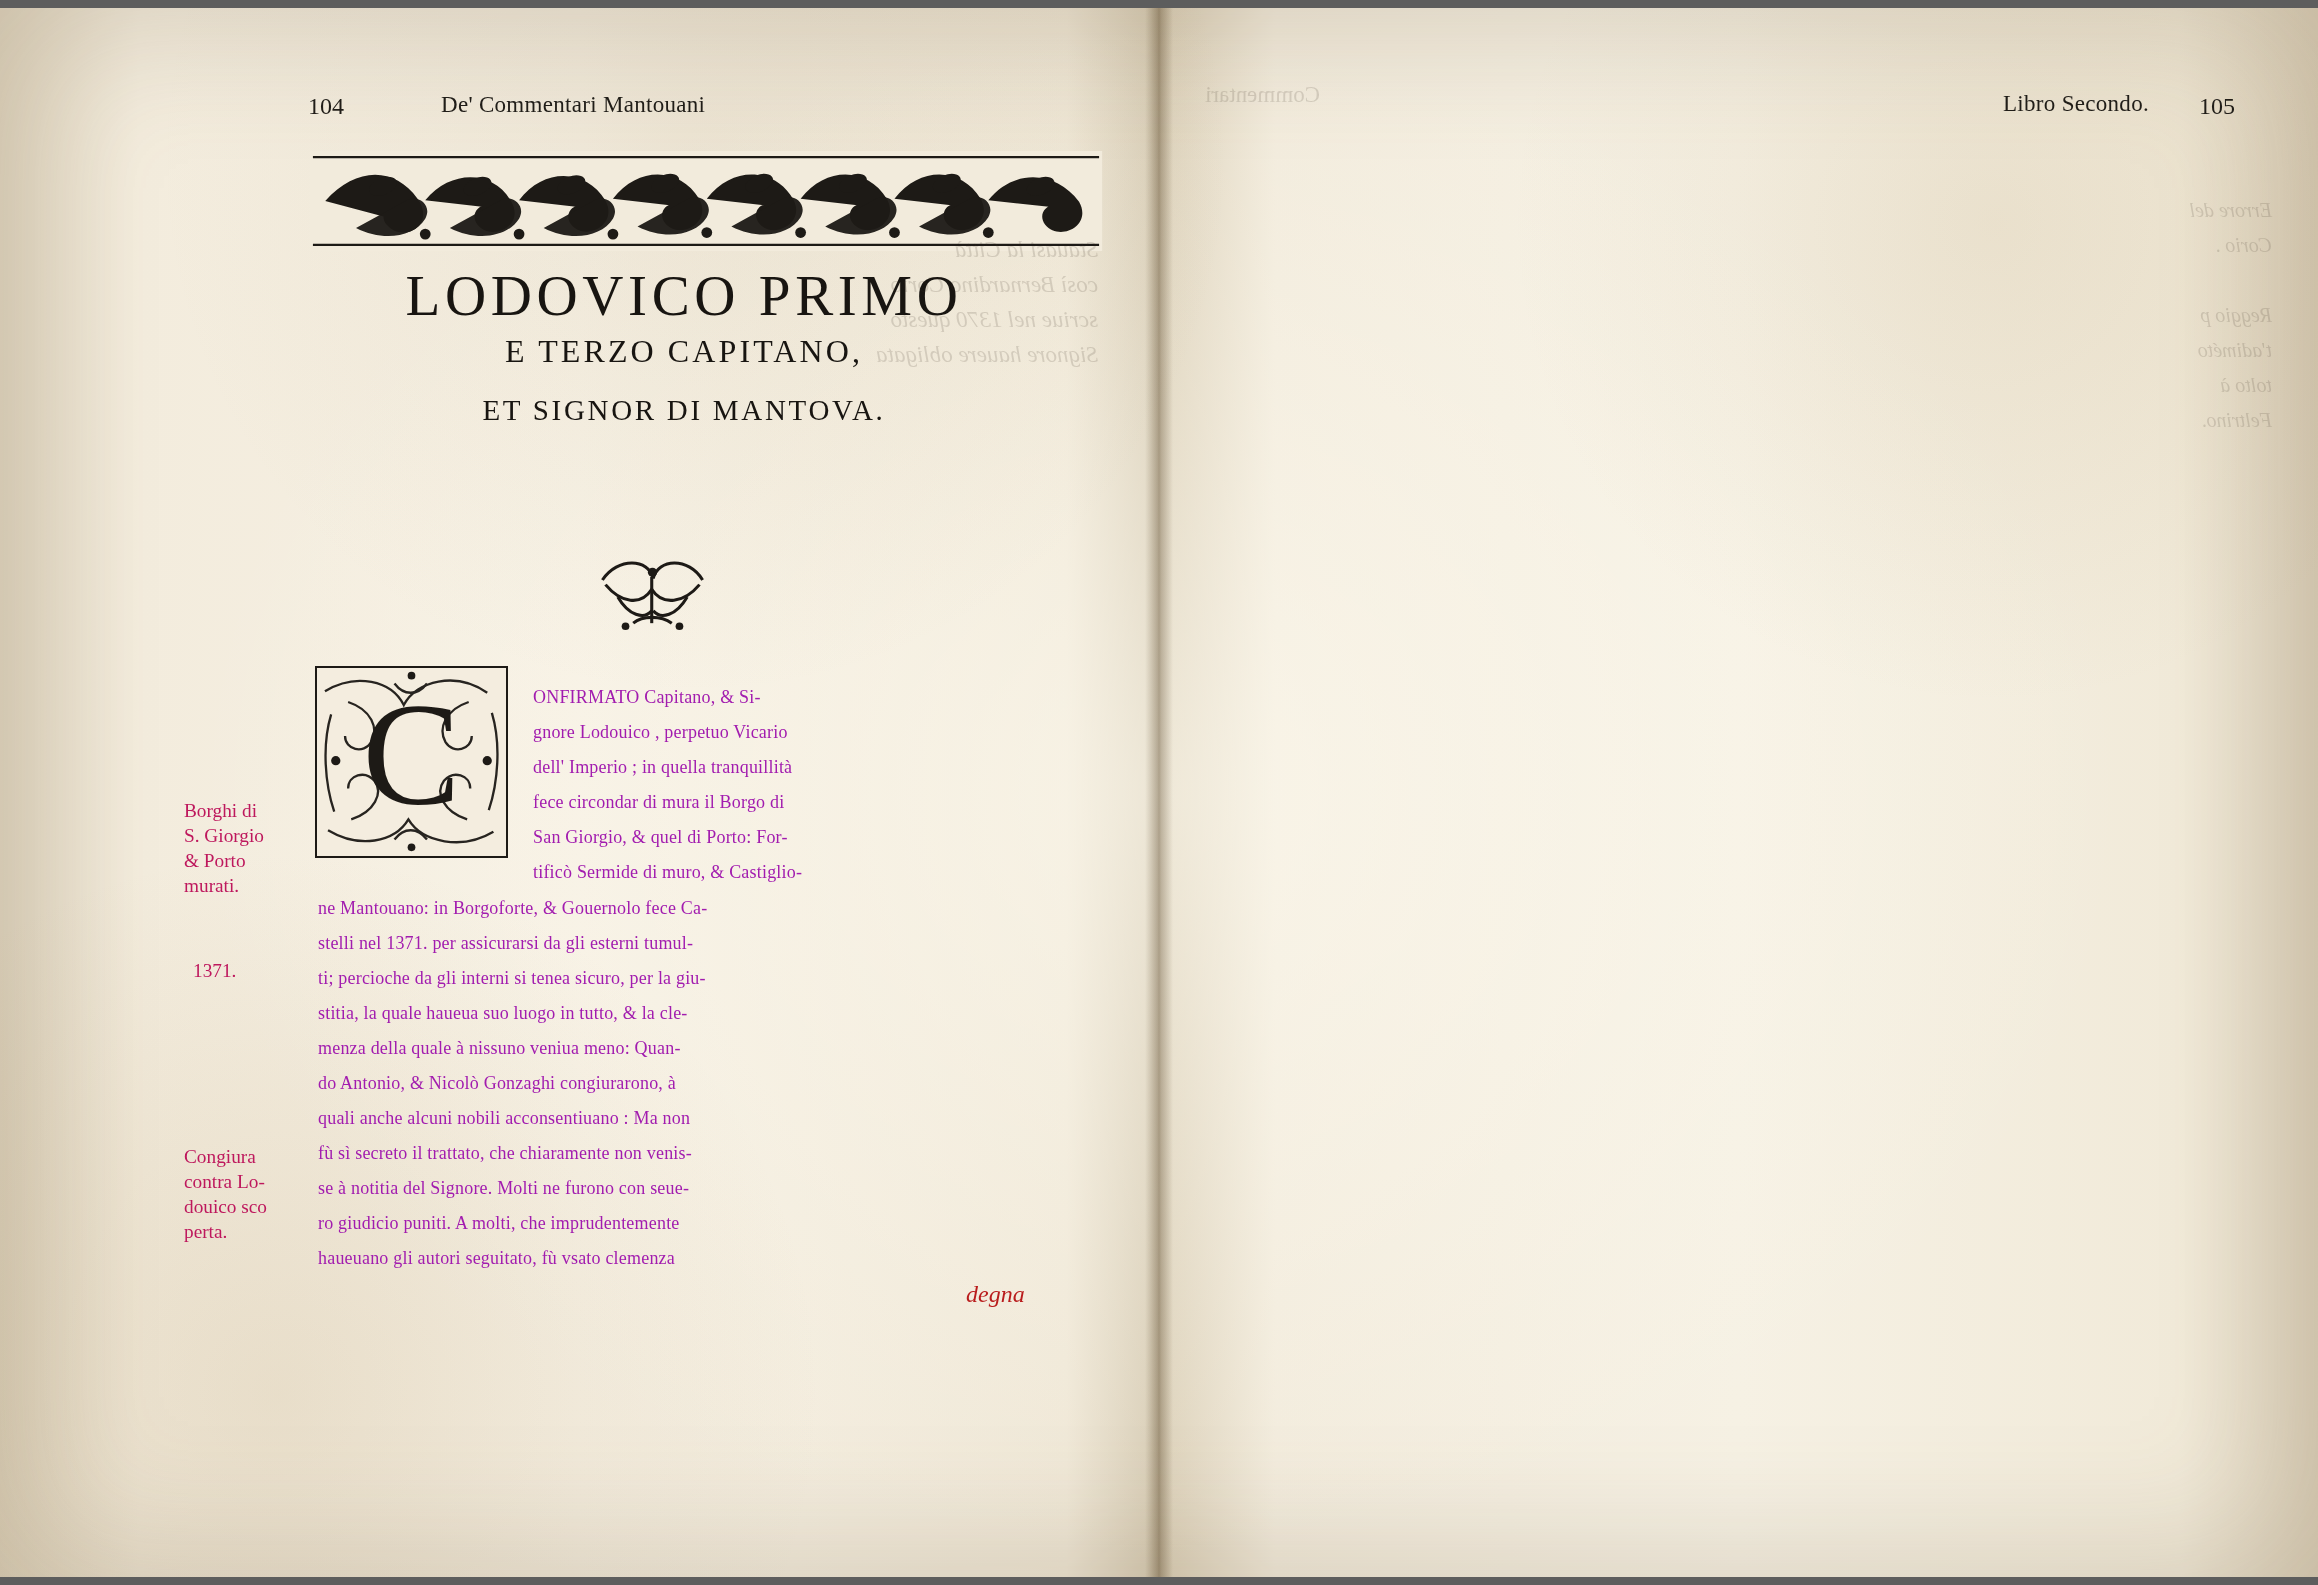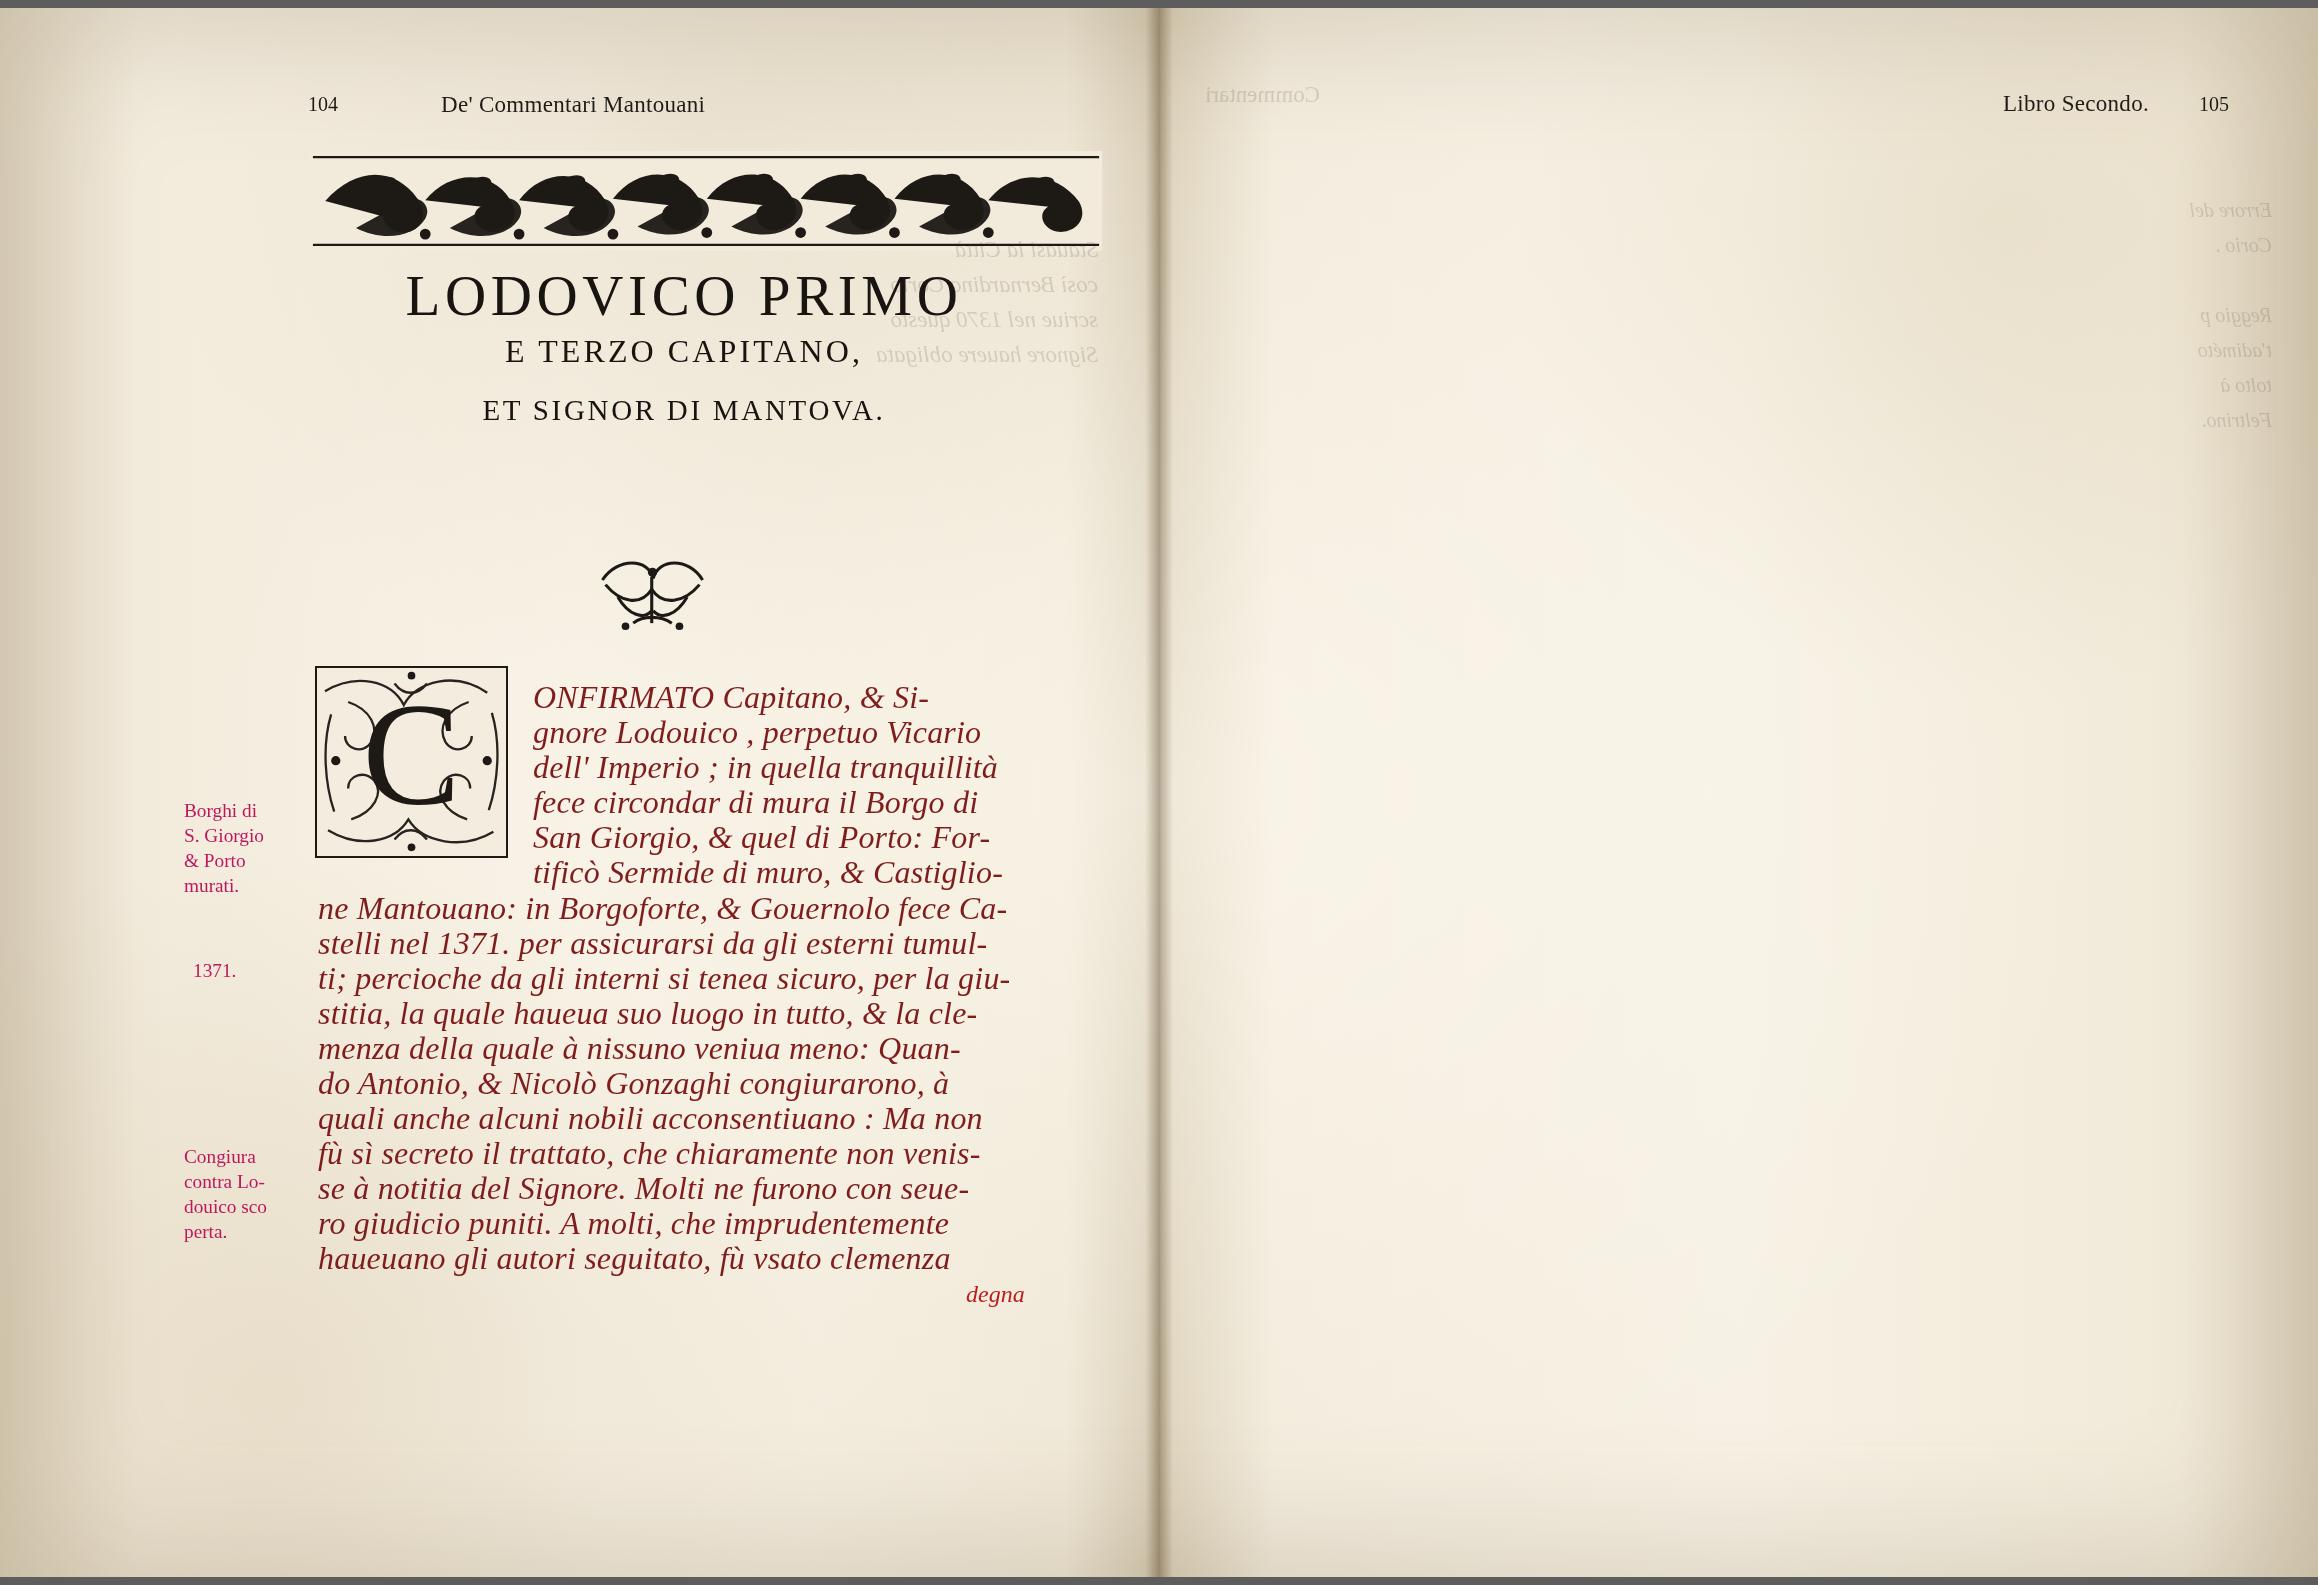--- a/index.html
+++ b/index.html
@@ -77,21 +77,21 @@
     position: absolute;
     font-family: "Liberation Serif", serif;
     font-size: 23px;
     letter-spacing: 0.3px;
     color: #201d18;
     white-space: nowrap;
   }
   .folio {
     position: absolute;
     font-family: "Liberation Serif", serif;
-    font-size: 20px;
+    font-size: 24px;
     color: #201d18;
   }
 
   
   #head-rule {
     position: absolute;
     left: 308px;
     top: 151px;
     width: 796px;
     height: 100px;
@@ -148,24 +148,23 @@
     box-sizing: border-box;
     background: #f3ecdd;
     overflow: hidden;
   }
   #dropcap svg { display: block; }
 
   
   .body-col {
     position: absolute;
     font-family: "Liberation Serif", serif;
-    font-style: italic;
-    font-size: 32px;
+    font-size: 18px;
     line-height: 35px;
-    color: #7f1d1d;
+    color: #a21caf;
     letter-spacing: 0.2px;
   }
   .line { display: block; white-space: nowrap; }
 
   
   .margin-note {
     position: absolute;
     font-family: "Liberation Serif", serif;
     font-size: 19.3px;
     line-height: 25px;

